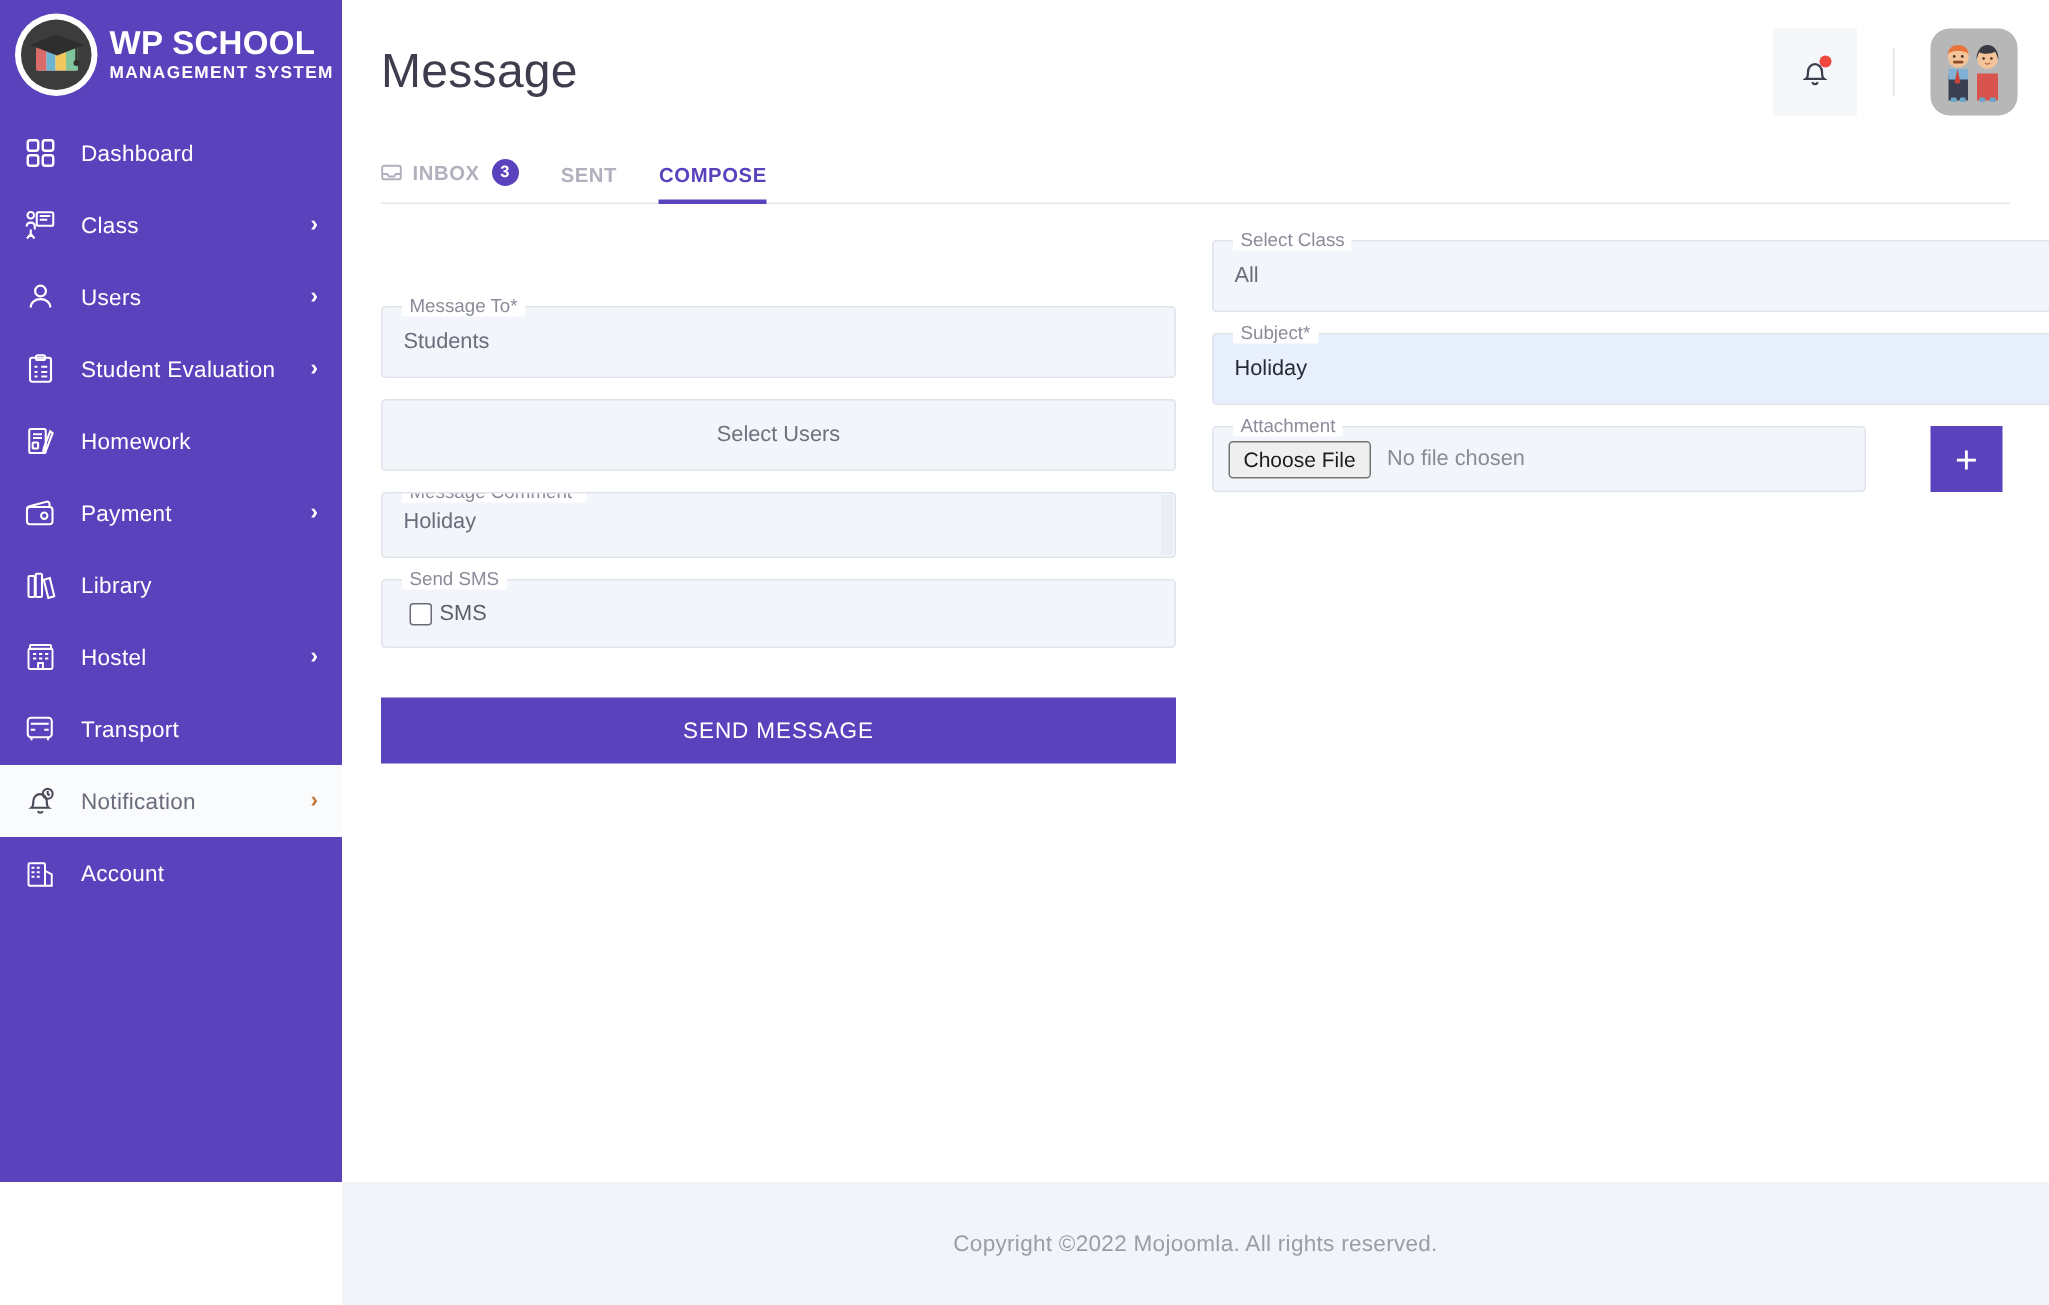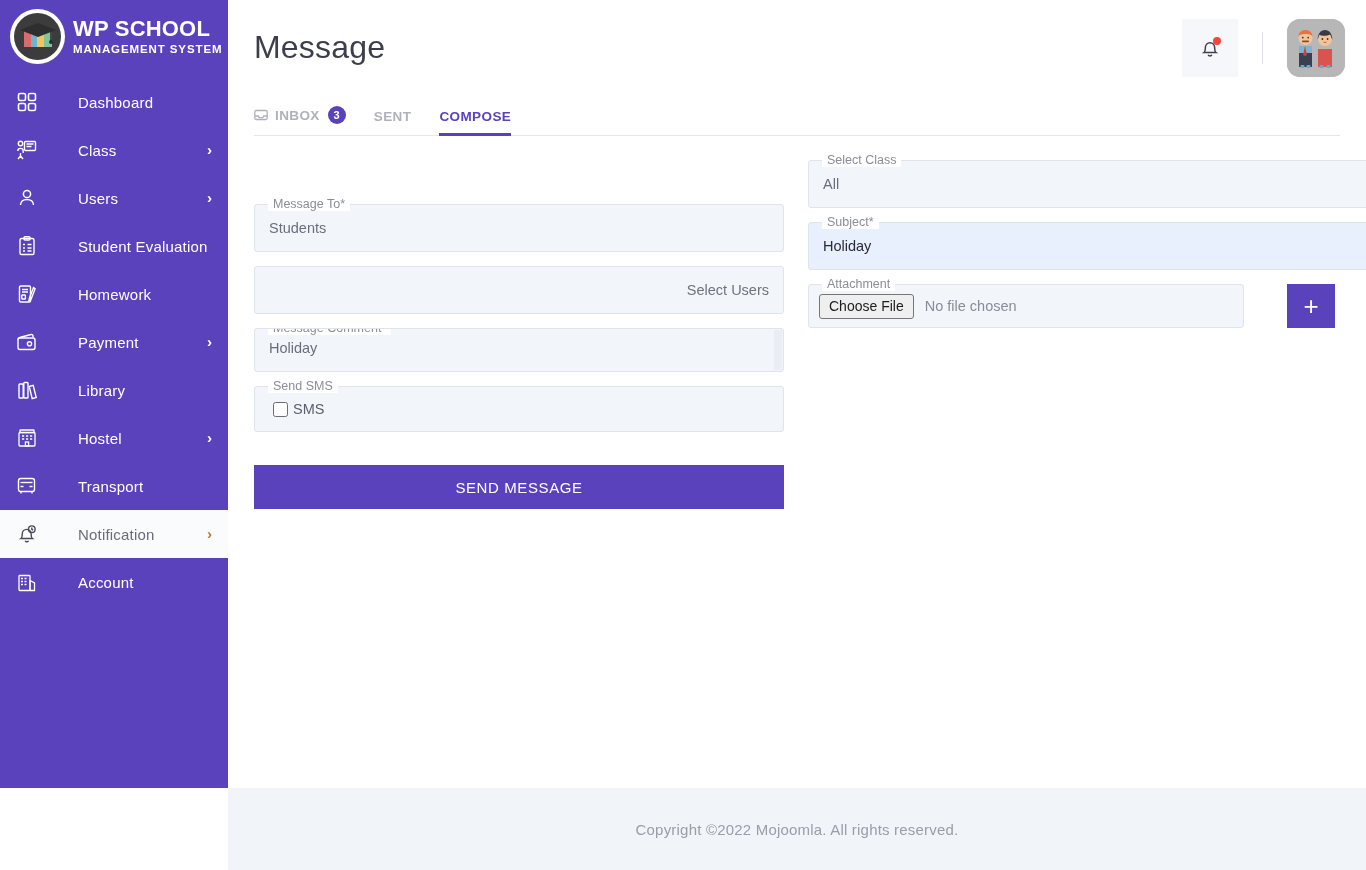--- a/index.html
+++ b/index.html
@@ -50,21 +50,20 @@
   }
 
   .nav { margin-top: 5px; }
   .nav-item {
     position: relative;
     display: flex; align-items: center;
     height: 48px;
     padding: 0 16px 0 14px;
     color: #ffffff;
     cursor: pointer;
-    gap: 24px;
   }
   .nav-item .nav-icon {
     width: 26px; height: 26px;
     flex: 0 0 26px;
     display: flex; align-items: center; justify-content: center;
     margin-right: 14px;
   }
   .nav-item .nav-icon svg { display: block; }
   .nav-label {
     font-size: 15px;
@@ -194,21 +193,21 @@
     color: #8b8c99;
     line-height: 14px;
     white-space: nowrap;
   }
   .field .fv {
     font-size: 14.5px;
     color: #6c6d7c;
   }
   .field.autofill .fv { color: #2a2a35; }
 
-  .field.centered { justify-content: flex-end; }
+  .field.centered { justify-content: center; }
   .field.centered .fv { color: #70717f; font-size: 14.5px; }
 
   .field.textarea {
     height: 44px;
     align-items: flex-start;
     padding-top: 11px;
     padding-right: 0;
     overflow: hidden;
   }
   .field.textarea .fv { display: block; }

